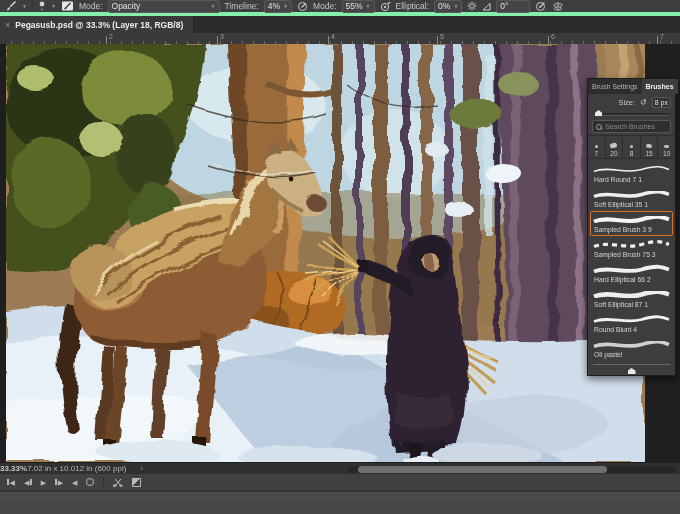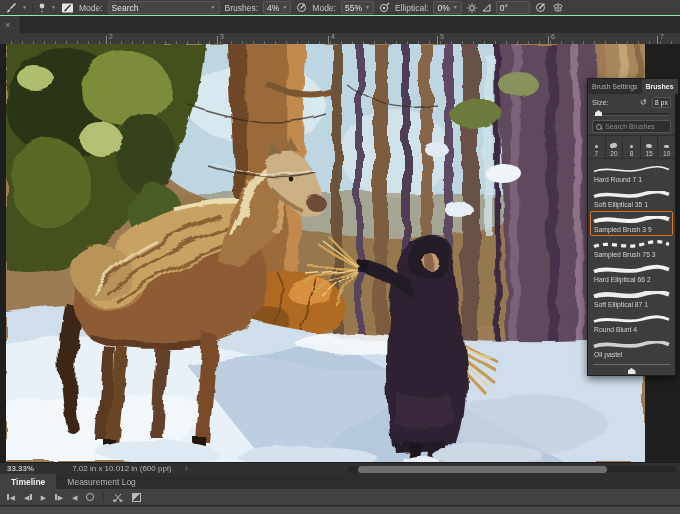--- a/index.html
+++ b/index.html
@@ -1,21 +1,21 @@
 <!DOCTYPE html>
 <html><head>
 <meta charset="utf-8">
 <style>
   html,body{margin:0;padding:0;background:#1a1a1a;}
   #app{position:relative;width:680px;height:514px;background:#232323;overflow:hidden;
        font-family:"Liberation Sans",sans-serif;-webkit-font-smoothing:antialiased;}
 
   
   #options-bar{position:absolute;left:0;top:0;width:680px;height:16px;background:#3e3e3e;
-    border-bottom:1px solid #86efac;display:flex;align-items:center;gap:5px;padding:0 5px;box-sizing:border-box;}
+    border-bottom:4px solid #86efac;display:flex;align-items:center;gap:5px;padding:0 5px;box-sizing:border-box;}
   .opt-label{color:#c6c6c6;font-size:8.5px;white-space:nowrap;}
   .opt-field{background:#454545;border:1px solid #585858;border-radius:2px;height:11px;
     display:flex;align-items:center;gap:3px;padding:0 3px;color:#e2e2e2;font-size:8.5px;white-space:nowrap;}
   .dd{color:#9a9a9a;font-size:5px;line-height:1;}
   .icon-btn{display:flex;align-items:center;justify-content:center;height:12px;}
   .vsep{width:1px;height:10px;background:#323232;}
 
   
   #doc-tab-bar{position:absolute;left:0;top:16px;width:680px;height:17px;background:#2b2b2b;border-bottom:1px solid #222;}
   #doc-tab{position:absolute;left:0;top:0;height:17px;background:#3a3a3a;display:flex;align-items:center;
@@ -35,22 +35,22 @@
   #ruler-corner{position:absolute;left:0;top:33px;width:6px;height:11px;background:#3a3a3a;}
 
   
   #canvas-area{position:absolute;left:0;top:44px;width:680px;height:418px;background:#1f1f1f;}
   #painting{position:absolute;left:6px;top:0;width:639px;height:418px;overflow:hidden;background:#9d7c55;}
   #painting svg{display:block;width:100%;height:100%;}
 
   
   #status-row{position:absolute;left:0;top:462px;width:680px;height:12px;background:#303030;border-top:1px solid #1e1e1e;
     display:flex;align-items:center;box-sizing:border-box;}
-  #status-zoom{color:#c3c3c3;font-size:8px;font-weight:bold;margin-left:7px;}
-  #status-info{color:#b5b5b5;font-size:8px;margin-left:38px;}
+  #status-zoom{color:#c3c3c3;font-size:8px;font-weight:bold;}
+  #status-info{color:#b5b5b5;font-size:8px;}
   #status-chevron{color:#8f8f8f;font-size:8px;margin-left:14px;}
   #hscroll-track{position:absolute;left:348px;top:2.5px;width:328px;height:7px;background:#272727;border-radius:4px;}
   #hscroll-thumb{position:absolute;left:10px;top:0;width:249px;height:7px;background:#6f6f6f;border-radius:4px;}
 
   
   #timeline{position:absolute;left:0;top:474px;width:680px;height:40px;background:#474747;}
   #tl-tabs{height:15px;background:#2d2d2d;display:flex;}
   .tl-tab{display:flex;align-items:center;padding:0 11px;font-size:8.5px;color:#b4b4b4;}
   .tl-tab.active{background:#414141;color:#ececec;font-weight:bold;}
   #tl-controls{height:16px;background:#414141;border-bottom:1px solid #2d2d2d;display:flex;align-items:center;
@@ -60,21 +60,21 @@
   .circle-icon{width:6px;height:6px;border:1px solid #b8b8b8;border-radius:50%;}
   .trans-icon{width:7px;height:7px;border:1px solid #b8b8b8;background:linear-gradient(135deg,#b8b8b8 50%,transparent 50%);}
   #tl-strip{height:9px;background:#4a4a4a;border-top:1px solid #3a3a3a;}
 
   
   #brushes-panel{position:absolute;left:587px;top:78px;width:89px;height:298px;background:#3d3d3d;
     border:1px solid #1d1d1d;box-sizing:border-box;box-shadow:0 3px 8px rgba(0,0,0,.55);}
   #bp-tabs{height:15px;background:#2e2e2e;display:flex;}
   .bp-tab{display:flex;align-items:center;padding:0 4px;font-size:7px;color:#b2b2b2;white-space:nowrap;}
   .bp-tab.active{background:#3d3d3d;color:#f2f2f2;font-weight:bold;}
-  #bp-size-row{display:flex;align-items:center;gap:5px;padding:3px 4px 1px 4px;}
+  #bp-size-row{display:flex;align-items:center;gap:5px;padding:3px 4px 1px 4px;text-align:right;}
   #bp-size-row .lbl{color:#c9c9c9;font-size:7.5px;flex:1;}
   .reset-icon{color:#cdcdcd;font-size:8px;line-height:1;}
   #bp-size-val{background:#343434;border:1px solid #575757;border-radius:2px;color:#e0e0e0;font-size:7px;padding:0 2px;height:9px;display:flex;align-items:center;}
   #bp-slider{position:relative;height:9px;margin:0 5px;}
   #bp-slider .track{position:absolute;left:0;right:0;top:4px;height:2px;background:#2c2c2c;border-bottom:1px solid #555;}
   #bp-slider .thumb{position:absolute;left:2px;top:1px;width:7px;height:6px;background:#e9e9e9;
     clip-path:polygon(50% 0,100% 45%,100% 100%,0 100%,0 45%);}
   #bp-search{margin:2px 4px;height:11px;background:#2f2f2f;border:1px solid #565656;border-radius:2px;
     display:flex;align-items:center;gap:3px;padding:0 3px;}
   #bp-search .ph{color:#8b8b8b;font-size:7px;white-space:nowrap;overflow:hidden;}
@@ -121,24 +121,24 @@
     </span>
     <span class="dd">▼</span>
     <span class="icon-btn">
       <svg class="ui" width="13" height="12" viewBox="0 0 13 12">
           <rect x="1" y="1.5" width="11" height="9" rx="1" fill="#e6e6e6"></rect>
           <path d="M9.5,3 L5,7.5 M5,7.5 l-1.4,1.6 1.8,-1" stroke="#2c2c2c" stroke-width="1.2"></path>
         </svg>
     </span>
     <span class="opt-label">Mode:</span>
     <span class="opt-field" style="width:104px;">
-      <span style="flex:1">Search</span>
+      <span style="flex:1">Opacity</span>
       <span class="dd">▼</span>
     </span>
-    <span class="opt-label">Brushes:</span>
+    <span class="opt-label">Timeline:</span>
     <span class="opt-field">
       <span>4%</span>
       <span class="dd">▼</span>
     </span>
     <span class="icon-btn">
       <svg class="ui" width="11" height="11" viewBox="0 0 11 11">
           <circle cx="5.5" cy="5.5" r="4" fill="none" stroke="#c9c9c9" stroke-width="1"></circle>
           <path d="M8.5,2.5 L4.5,6.5" stroke="#c9c9c9" stroke-width="1.2"></path>
         </svg>
     </span>
@@ -185,20 +185,21 @@
           <path d="M6,1 V10"></path>
           <path d="M5,3 C1.5,1.5 1,6 4.5,6 C1.5,6.5 2.5,10 5,8.5"></path>
           <path d="M7,3 C10.5,1.5 11,6 7.5,6 C10.5,6.5 9.5,10 7,8.5"></path>
         </svg>
     </span>
   </div>
 
   <div id="doc-tab-bar">
     <div id="doc-tab">
       <span class="close">×</span>
+      <span class="title">Pegasusb.psd @ 33.3% (Layer 18, RGB/8)</span>
     </div>
   </div>
 
   <div id="ruler-h">
     <span class="ruler-major" style="left:106px"></span>
     <span class="ruler-num" style="left:109px">2</span>
     <span class="ruler-major" style="left:217px"></span>
     <span class="ruler-num" style="left:220px">3</span>
     <span class="ruler-major" style="left:328px"></span>
     <span class="ruler-num" style="left:331px">4</span>
@@ -440,24 +441,20 @@
   <div id="status-row">
     <span id="status-zoom">33.33%</span>
     <span id="status-info">7.02 in x 10.012 in (600 ppi)</span>
     <span id="status-chevron">›</span>
     <div id="hscroll-track">
       <div id="hscroll-thumb"></div>
     </div>
   </div>
 
   <div id="timeline">
-    <div id="tl-tabs">
-      <div class="tl-tab active">Timeline</div>
-      <div class="tl-tab">Measurement Log</div>
-    </div>
     <div id="tl-controls">
       <span class="tp"><span class="bar"></span>◀</span>
       <span class="tp">◀<span class="bar"></span></span>
       <span class="tp">▶</span>
       <span class="tp"><span class="bar"></span>▶</span>
       <span class="tp">◀</span>
       <span class="circle-icon"></span>
       <span class="vsep"></span>
       <span class="tp">
         <svg class="ui" width="10" height="9" viewBox="0 0 10 9" stroke="#b8b8b8" fill="none">

